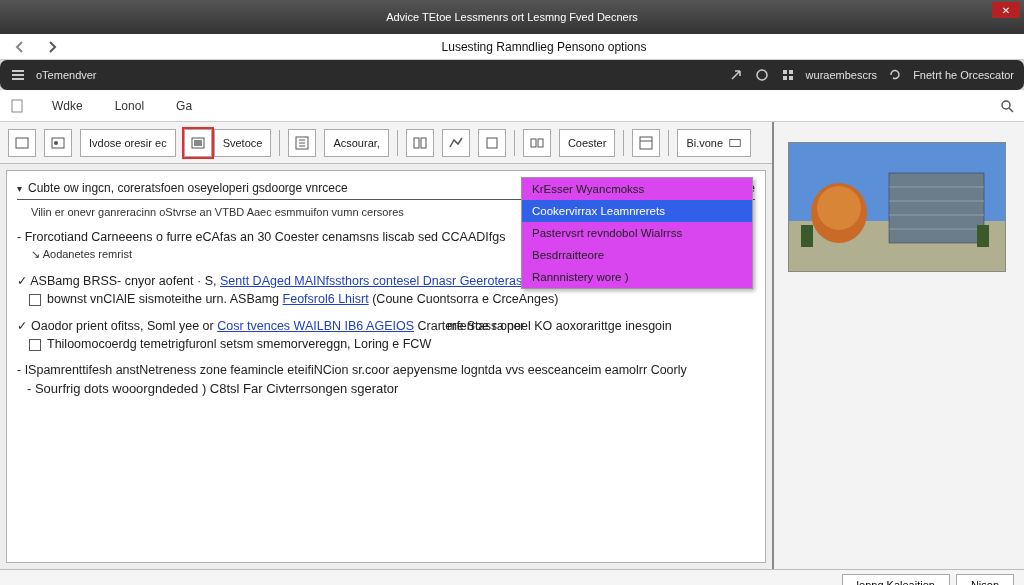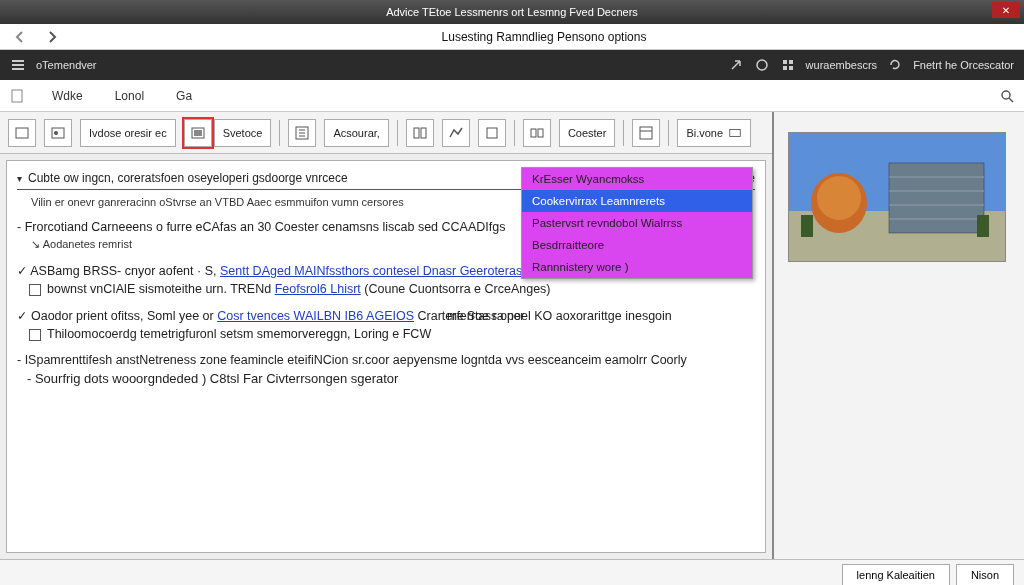--- a/index.html
+++ b/index.html
@@ -1,25 +1,25 @@
 <!DOCTYPE html>
 <html><head>
 <meta charset="utf-8">
 <style>
 * { margin: 0; padding: 0; box-sizing: border-box; font-family: Arial, sans-serif; }
 body { width: 1024px; height: 585px; background: #d9d9d9; overflow: hidden; font-size: 12px; }
 
-.titlebar { height: 24px; background: linear-gradient(#555,#333); color: #fff; display: flex; align-items: center; justify-content: center; position: relative; font-size: 11px; }
+.titlebar { height: 34px; background: linear-gradient(#555,#333); color: #fff; display: flex; align-items: center; justify-content: center; position: relative; font-size: 11px; }
 .titlebar .close { position: absolute; right: 4px; top: 2px; width: 28px; height: 16px; background: firebrick; display:flex; align-items:center; justify-content:center; color:#fff; font-size:10px; }
 
 .subrow { height: 26px; background: #fff; border-bottom: 1px solid #ccc; display: flex; align-items: center; }
 .subrow .navbtn { width: 24px; height: 24px; display:flex; align-items:center; justify-content:center; color:#555; cursor:pointer; margin-left:8px; }
 .subrow .subtitle { flex:1; text-align:center; color:#111; font-size:12px; }
 
-.darkbar { height: 30px; background: #2b2b2b; color:#e0e0e0; display:flex; align-items:center; font-size:11px; }
+.darkbar { height: 30px; background: #2b2b2b; color:#e0e0e0; display:flex; align-items:center; font-size:11px;border-radius:7px; }
 .darkbar .dk-left { display:flex; align-items:center; gap:10px; padding-left:10px; }
 .darkbar .dk-right { margin-left:auto; display:flex; align-items:center; gap:10px; padding-right:10px; }
 .darkbar .dk-icon { width:16px; height:16px; display:inline-flex; align-items:center; justify-content:center; color:#e0e0e0; }
 .darkbar .dk-text { cursor:pointer; }
 
 .lightbar { height: 32px; background: #fff; border-bottom:1px solid #ccc; display:flex; align-items:center; padding:0 10px; position:relative; }
 .lightbar .lb-tab { padding:0 16px; height:100%; display:flex; align-items:center; color:#333; cursor:pointer; }
 .lightbar .lb-icon { position:absolute; width:22px; height:22px; display:flex; align-items:center; justify-content:center; color:#555; cursor:pointer; }
 .lightbar .lb-icon.left { left:6px; }
 .lightbar .lb-icon.right { right:6px; }
@@ -243,21 +243,21 @@
       <div class="sub" style="margin-top:0;">↘ <span>Aodanetes remrist</span></div>
 
       <div class="para">
         <span>✓ </span><span>ASBamg BRSS- cnyor aofent · S,</span>
         <a class="lnk">Sentt DAged MAINfssthors contesel Dnasr Geeroterash</a>
         <span> </span><span>theeE CSVOe as setetomarta seseored</span>
       </div>
       <div class="bullet">
         <span class="cbx"></span>
         <span>
-          <span>bownst vnCIAlE sismoteithe urn. TRENd</span>
+          <span>bownst vnCIAlE sismoteithe urn. ASBamg</span>
           <a class="lnk">Feofsrol6 Lhisrt</a>
           <span>(Coune Cuontsorra e CrceAnges)</span>
         </span>
       </div>
 
       <div class="para">
         <span>✓ </span><span>Oaodor prient ofitss,  Soml yee or</span>
         <a class="lnk">Cosr tvences WAILBN IB6 AGEIOS</a>
         <span> </span><span>Crarterferroe ra poel KO aoxorarittge inesgoin</span>
         <span style="display:block; margin-left:430px; margin-top:-14px; font-size:12px;">me Stass oner</span>

